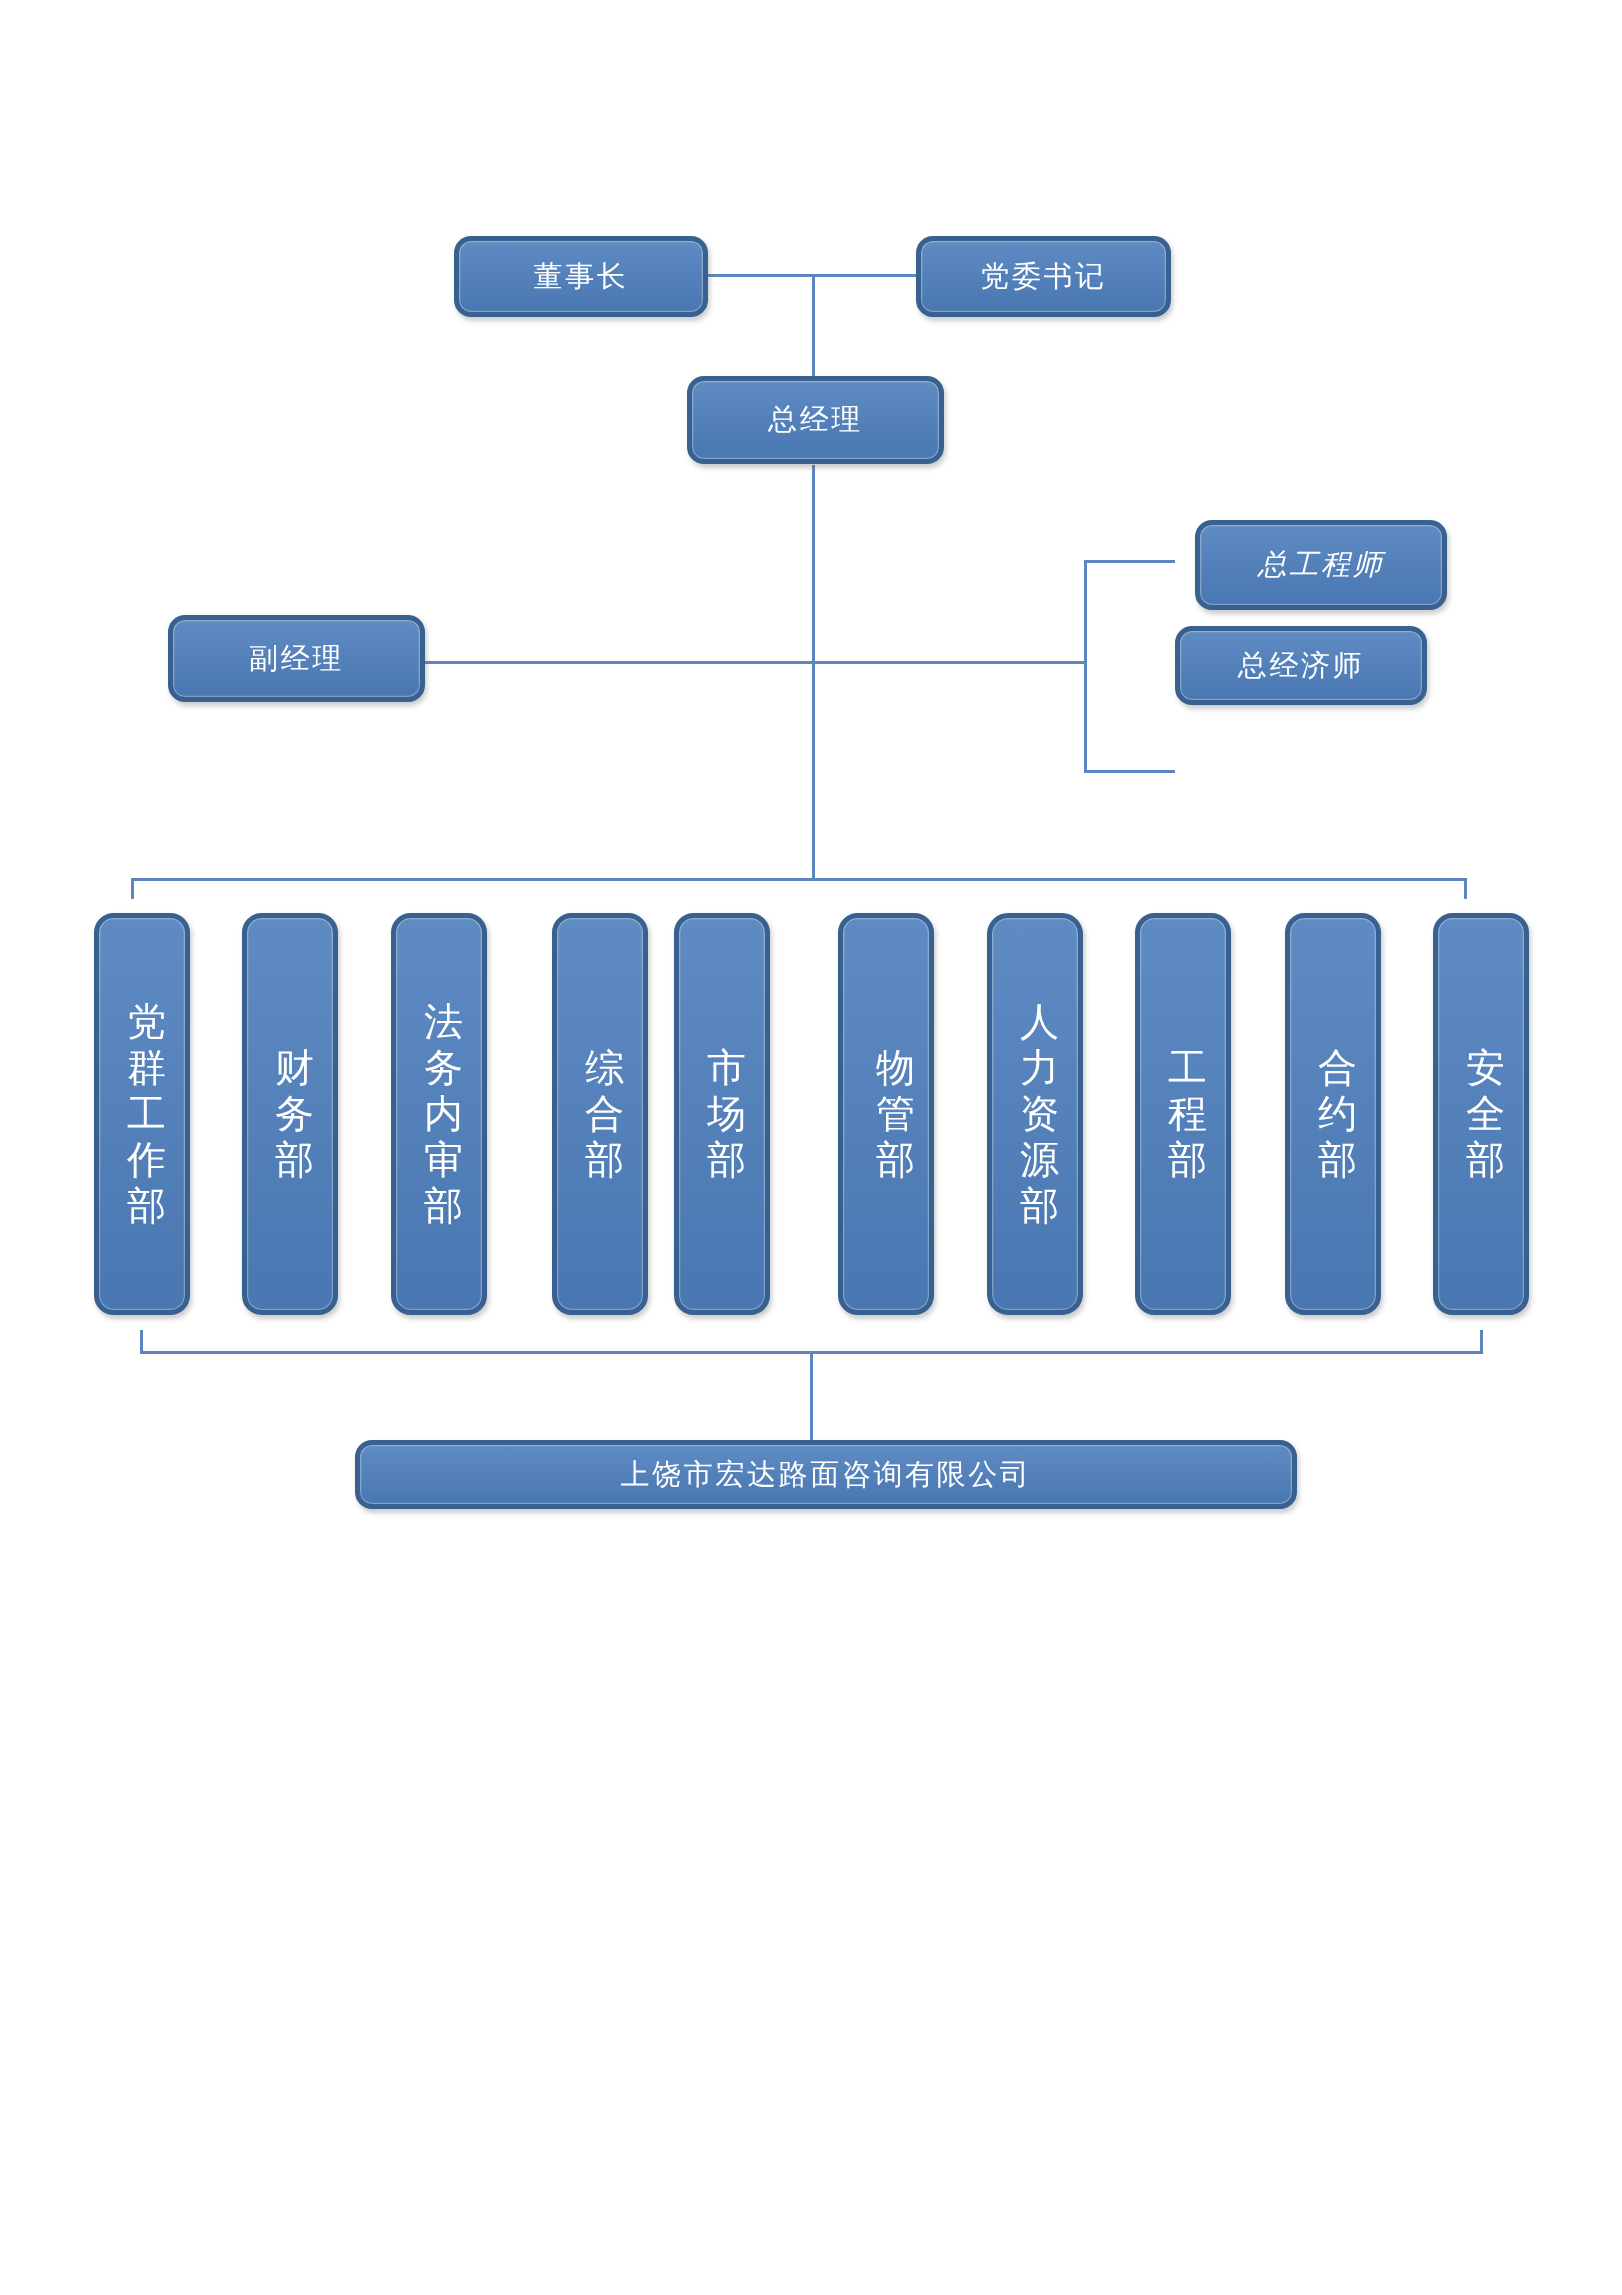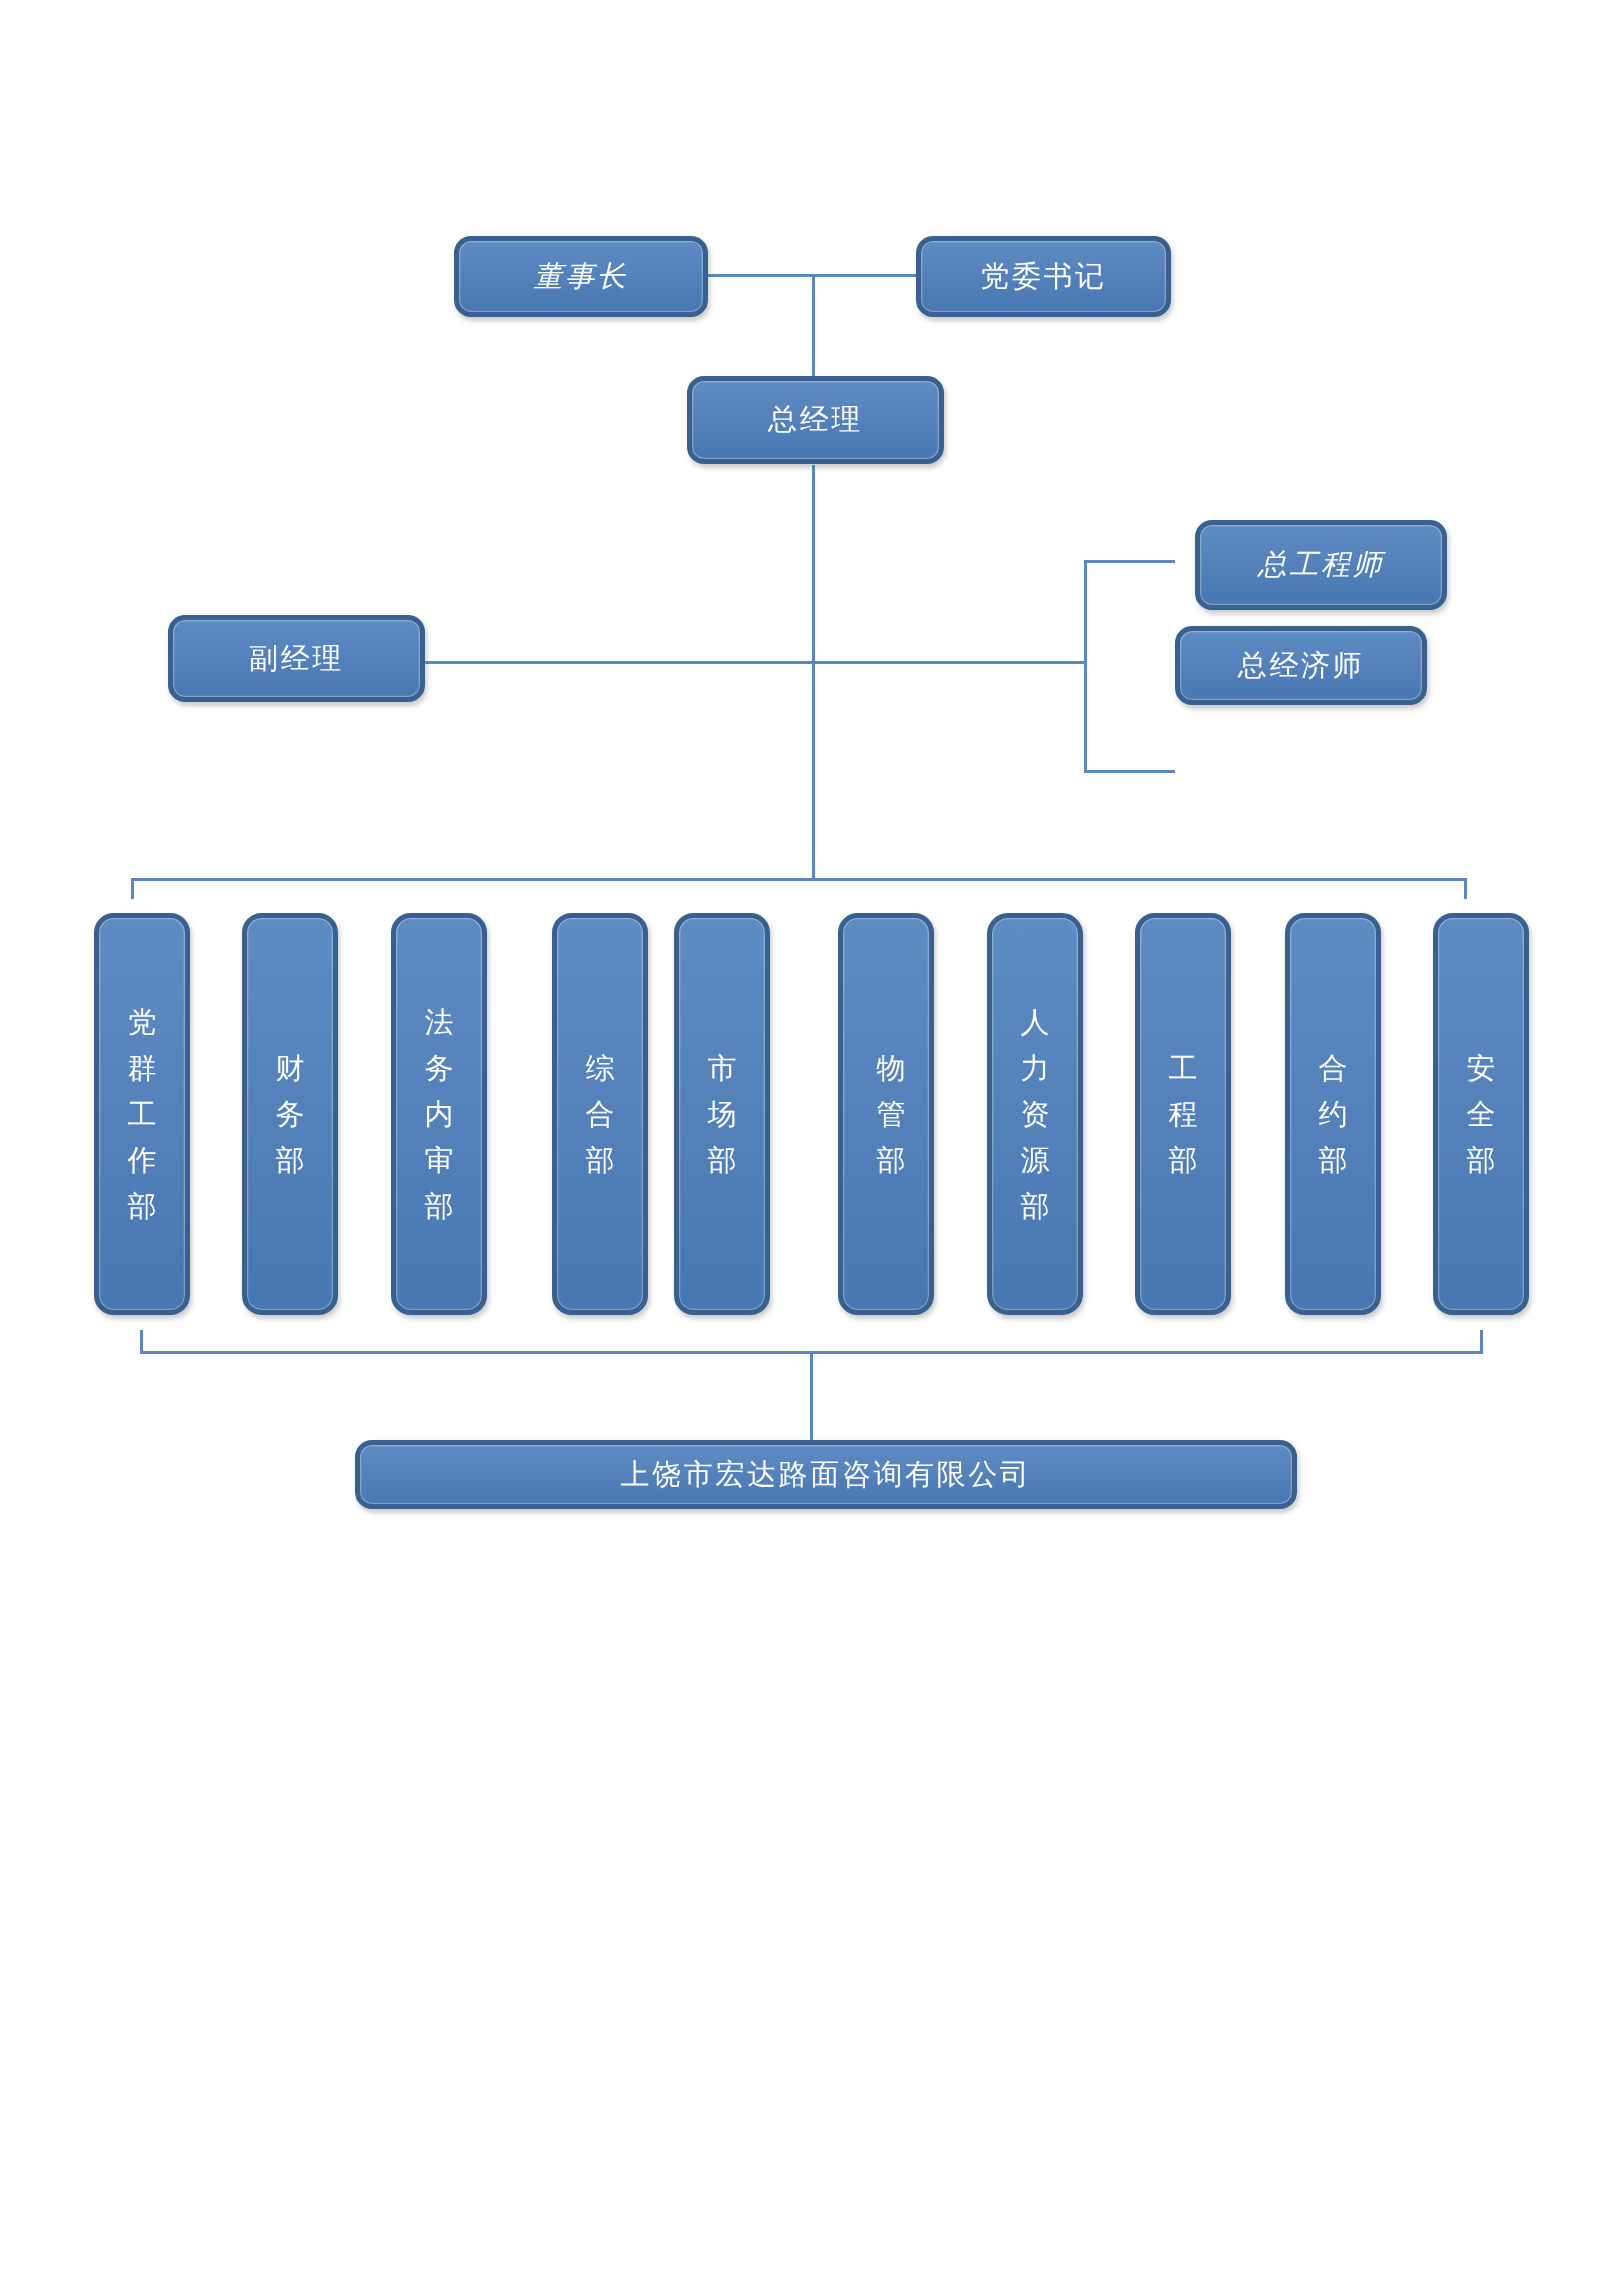--- a/index.html
+++ b/index.html
@@ -29,38 +29,38 @@
     display: flex;
     align-items: center;
     justify-content: center;
     color: var(--text, #ffffff);
     font-size: 29px;
     letter-spacing: 2.6px;
   }
   .node .label { text-align: center; }
 
   
-  .chairman         { left:  454px; top:  236px; width: 254px; height: 81px; font-style: italic; }
+  .chairman         { left:  454px; top:  236px; width: 254px; height: 81px; }
   .party-secretary  { left: 916px; top:  236px; width: 255px; height: 81px; }
   .general-manager  { left: 687px; top:  376px; width: 257px; height: 88px; }
   .deputy-manager   { left:  168px; top:  615px; width: 257px; height: 87px; }
   .chief-engineer   { left: 1195px; top:  520px; width: 252px; height: 90px; font-style: italic; }
   .chief-economist  { left: 1175px; top:  626px; width: 252px; height: 79px; }
   .chief-accountant { left: 1175px; top: 732px; width: 252px; height: 79px; }
 
   
   .dept {
     top: 913px;
     width: 96px;
     height: 402px;
     border-radius: 19.6px;
   }
   .dept .label {
     width: 30px;
-    font-size: 29px;
+    font-size: 39px;
     line-height: 46px;
     word-break: break-all;
     letter-spacing: 0;
     text-align: center;
   }
   .dept-1  { left:  94px; }
   .dept-2  { left:  242px; }
   .dept-3  { left:  391px; }
   .dept-4  { left:  552px; }
   .dept-5  { left: 674px; font-family: Liberation Serif, serif; }

